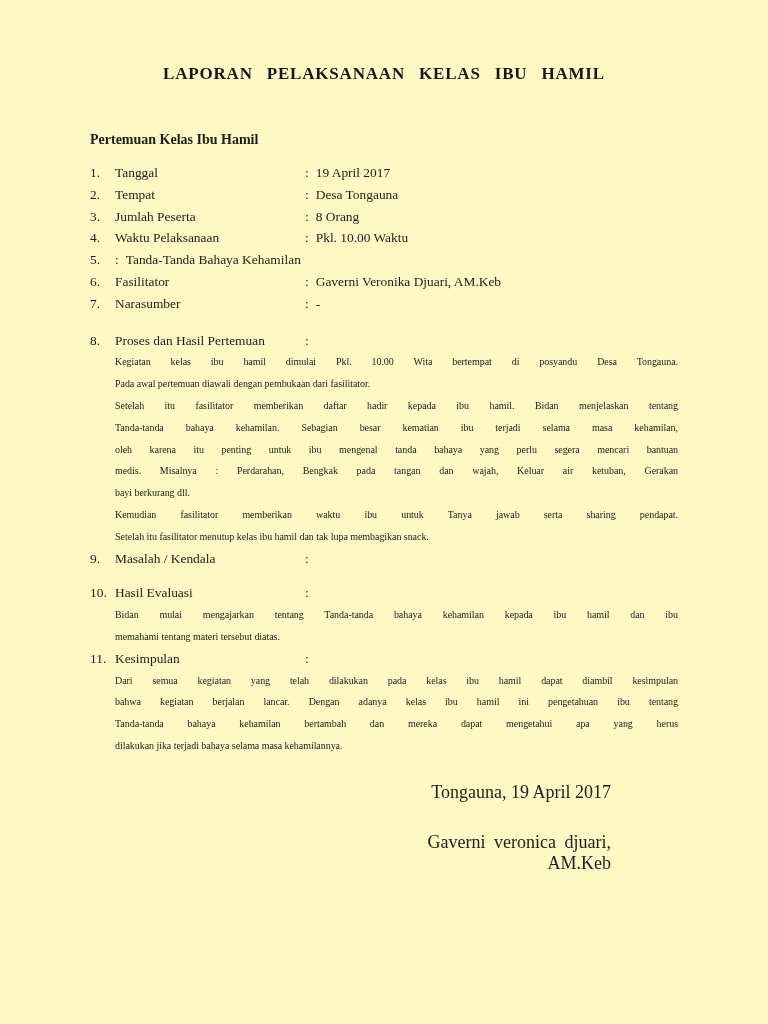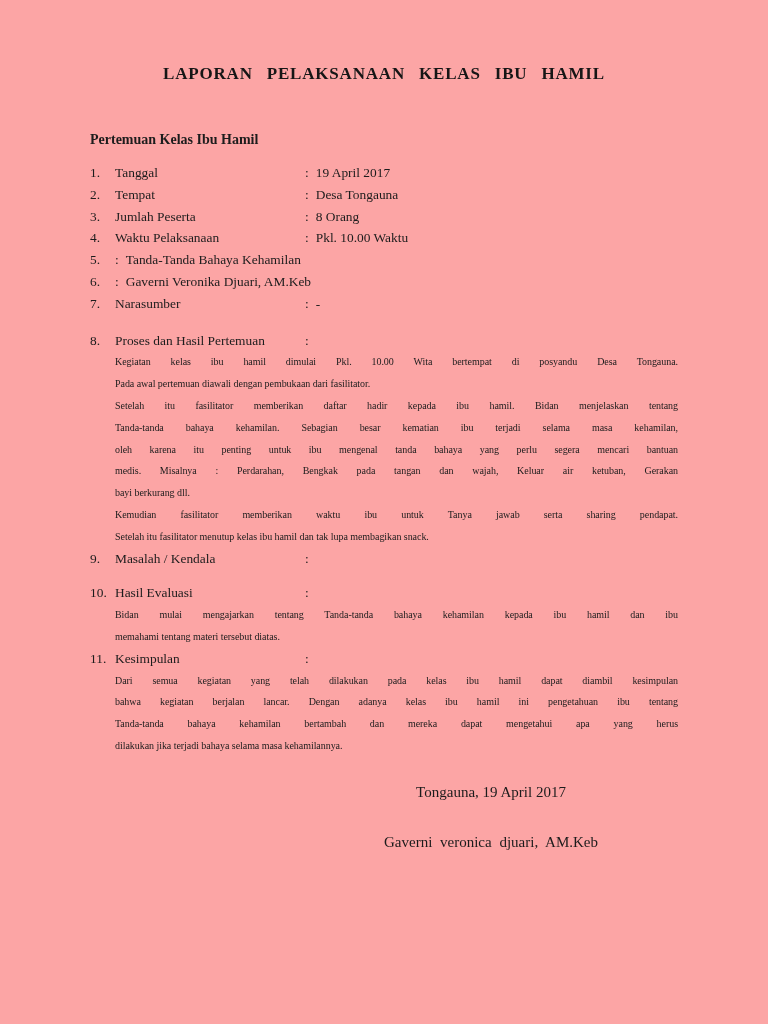--- a/index.html
+++ b/index.html
@@ -1,20 +1,20 @@
 <!DOCTYPE html>
 <html><head>
 <meta charset="utf-8">
 <style>
   html, body { margin: 0; padding: 0; background: #ffffff; }
   .page {
     position: relative;
     width: 768px;
     height: 1024px;
-    background: #fca5a5;
+    background: #fef9c3;
     box-sizing: border-box;
     padding-top: 64px;
     font-family: "Liberation Serif", "DejaVu Serif", serif;
     color: #1c1c1c;
     overflow: hidden;
   }
   .title {
     margin: 0;
     text-align: center;
     font-size: 17px;
@@ -50,22 +50,23 @@
     letter-spacing: -0.05px;
   }
   .jl { text-align: justify; text-align-last: justify; }
   .ll { text-align: left; }
   .signature {
     margin: 25px 0 0 281px;
     width: 240px;
     text-align: center;
   }
   .sig-line {
-    font-size: 15px;
+    font-size: 18px;
     line-height: 21.8px;
+    text-align: right;
   }
   .sig-name { margin-top: 28px; word-spacing: 4px; }
 </style>
 </head>
 <body>
 
 <div class="page">
   <h1 class="title">LAPORAN PELAKSANAAN KELAS IBU HAMIL</h1>
 
   <div class="content">
@@ -96,20 +97,21 @@
         <span class="mcolon">:</span>
         <span class="mvalue">Pkl. 10.00 Waktu</span>
       </div>
       <div class="mrow">
         <span class="num">5.</span>
         <span class="mcolon">:</span>
         <span class="mvalue">Tanda-Tanda Bahaya Kehamilan</span>
       </div>
       <div class="mrow">
         <span class="num">6.</span>
+        <span class="mlabel">Fasilitator</span>
         <span class="mcolon">:</span>
         <span class="mvalue">Gaverni Veronika Djuari, AM.Keb</span>
       </div>
       <div class="mrow">
         <span class="num">7.</span>
         <span class="mlabel">Narasumber</span>
         <span class="mcolon">:</span>
         <span class="mvalue">-</span>
       </div>
     </div>

